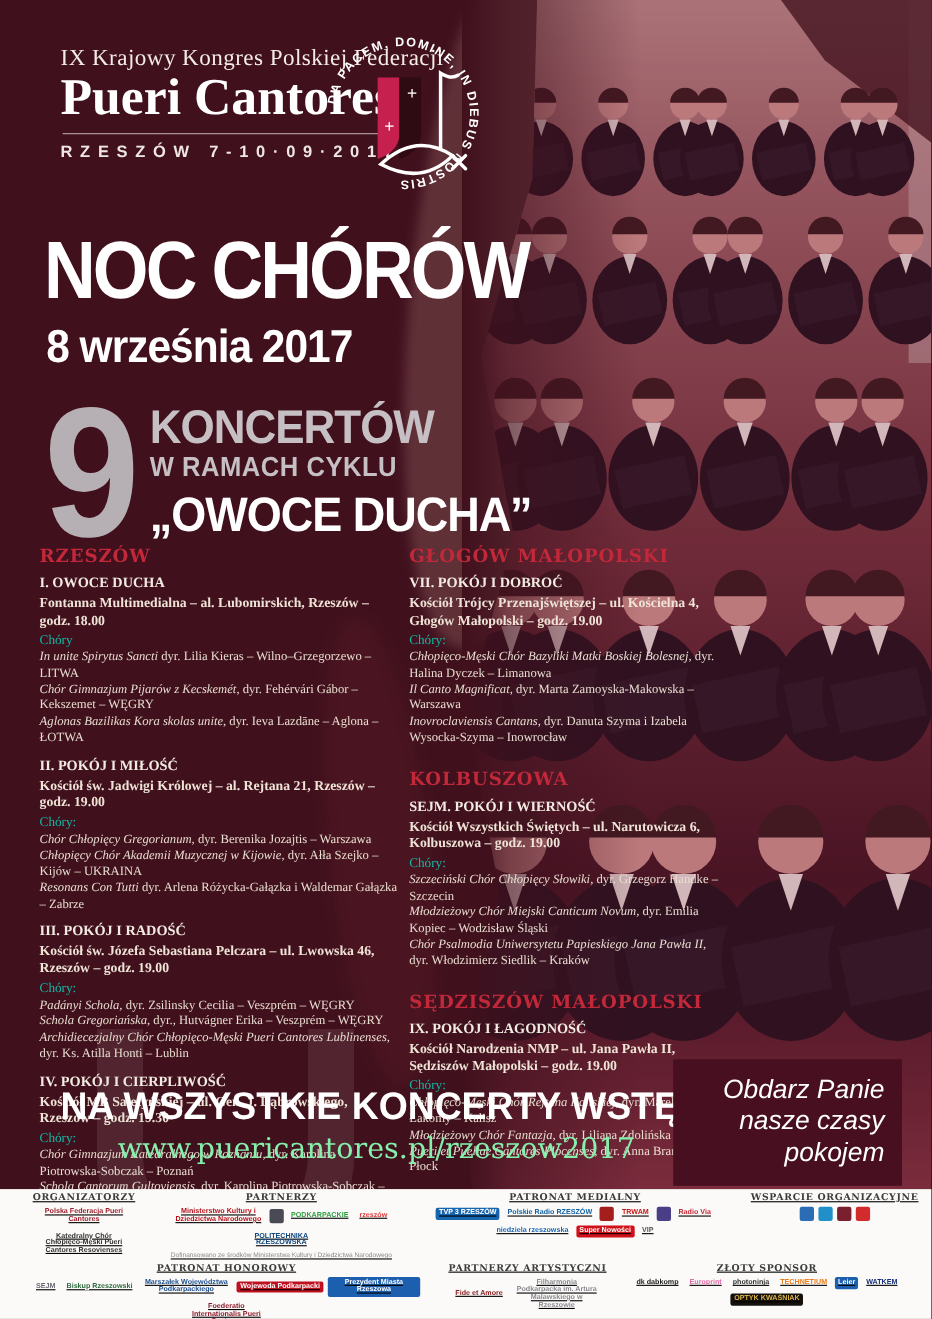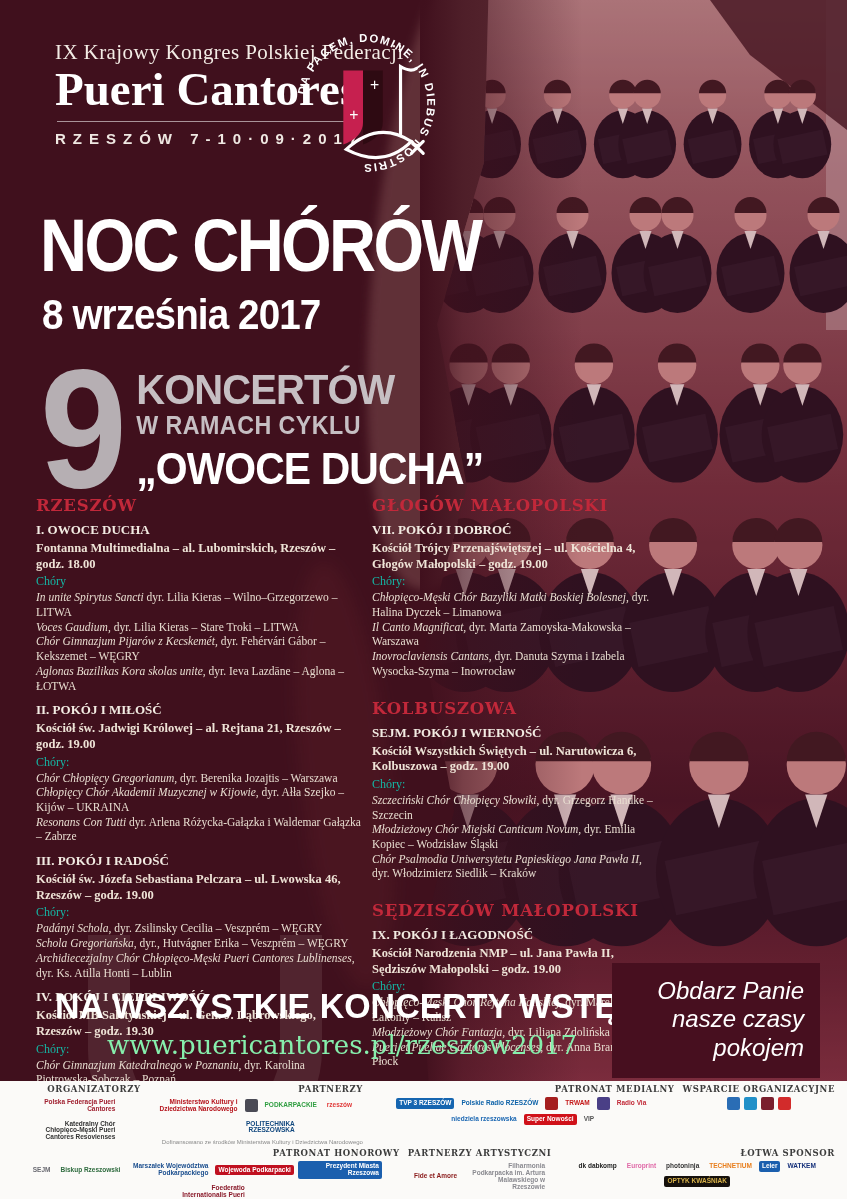--- a/index.html
+++ b/index.html
@@ -61,21 +61,21 @@
         letter-spacing:0px;transform:scaleX(0.97);transform-origin:left top;white-space:nowrap;}
   .url{position:absolute;left:107px;top:1030px;z-index:6;color:#86efac;
        font-family:"DejaVu Serif",serif;font-size:26px;}
   .prayer{position:absolute;left:612px;top:963px;width:182px;z-index:6;background:#470f1f;
           padding:14px 16px 16px 10px;text-align:right;color:#fff;
           font-family:"Liberation Sans",sans-serif;font-style:italic;font-size:24px;line-height:1.18;}
   
   .footer{position:absolute;left:0;top:1081px;width:847px;height:118px;background:#fbfaf8;z-index:7;
           font-family:"Liberation Sans",sans-serif;}
   .frow{display:flex;justify-content:space-between;padding:3px 8px 0 8px;}
-  .fgroup{text-align:right;padding:0 4px;}
+  .fgroup{text-align:center;padding:0 4px;text-decoration:underline;}
   .ftitle{font-family:"DejaVu Serif",serif;font-size:8.5px;font-weight:bold;color:#3d3d3d;
           letter-spacing:.6px;margin-bottom:3px;white-space:nowrap;}
   .flogos{display:flex;flex-wrap:wrap;justify-content:center;align-items:center;gap:4px;}
   .chip{display:inline-flex;align-items:center;justify-content:center;border-radius:2px;
         font-size:6.5px;font-weight:bold;line-height:1.05;padding:2px 3px;max-width:78px;}
   .chipsq{width:13px;height:13px;border-radius:2px;padding:0;}
   .fnote{font-size:6px;color:#8a8a8a;margin-top:3px;}
 </style>
 </head>
 <body>
@@ -372,21 +372,20 @@
 
   <div id="program">
       <div class="pcol pcol0">
         <div class="pgroup">
           <div class="city">RZESZÓW</div>
           <div class="event">
             <div class="etitle">I. OWOCE DUCHA</div>
             <div class="venue">Fontanna Multimedialna – al. Lubomirskich, Rzeszów – godz. 18.00</div>
             <div class="clabel">Chóry</div>
             <div class="choir"><span class="cname">In unite Spirytus Sancti</span><span> dyr. Lilia Kieras – Wilno–Grzegorzewo – LITWA</span></div>
-            <div class="choir"><span class="cname">Voces Gaudium</span><span>, dyr. Lilia Kieras – Stare Troki – LITWA</span></div>
             <div class="choir"><span class="cname">Chór Gimnazjum Pijarów z Kecskemét</span><span>, dyr. Fehérvári Gábor – Kekszemet – WĘGRY</span></div>
             <div class="choir"><span class="cname">Aglonas Bazilikas Kora skolas unite</span><span>, dyr. Ieva Lazdāne – Aglona – ŁOTWA</span></div>
           </div>
           <div class="event">
             <div class="etitle">II. POKÓJ I MIŁOŚĆ</div>
             <div class="venue">Kościół św. Jadwigi Królowej – al. Rejtana 21, Rzeszów – godz. 19.00</div>
             <div class="clabel">Chóry:</div>
             <div class="choir"><span class="cname">Chór Chłopięcy Gregorianum</span><span>, dyr. Berenika Jozajtis – Warszawa</span></div>
             <div class="choir"><span class="cname">Chłopięcy Chór Akademii Muzycznej w Kijowie</span><span>, dyr. Ałła Szejko – Kijów – UKRAINA</span></div>
             <div class="choir"><span class="cname">Resonans Con Tutti</span><span> dyr. Arlena Różycka-Gałązka i Waldemar Gałązka – Zabrze</span></div>
@@ -515,21 +514,21 @@
           </div>
         </div>
         <div class="fgroup">
           <div class="ftitle">PARTNERZY ARTYSTYCZNI</div>
           <div class="flogos">
             <span class="chip" style="color: rgb(138, 26, 26);">Fide et Amore</span>
             <span class="chip" style="color: rgb(138, 138, 144);">Filharmonia Podkarpacka im. Artura Malawskiego w Rzeszowie</span>
           </div>
         </div>
         <div class="fgroup">
-          <div class="ftitle">ŁOTWA SPONSOR</div>
+          <div class="ftitle">ZŁOTY SPONSOR</div>
           <div class="flogos">
             <span class="chip" style="color: rgb(34, 34, 34);">dk dabkomp</span>
             <span class="chip" style="color: rgb(224, 106, 168);">Europrint</span>
             <span class="chip" style="color: rgb(51, 51, 51);">photoninja</span>
             <span class="chip" style="color: rgb(232, 126, 28);">TECHNETIUM</span>
             <span class="chip" style="color: rgb(255, 255, 255); background: rgb(27, 95, 174);">Leier</span>
             <span class="chip" style="color: rgb(21, 48, 122);">WATKEM</span>
             <span class="chip" style="color: rgb(216, 178, 74); background: rgb(21, 16, 12);">OPTYK KWAŚNIAK</span>
           </div>
         </div>

